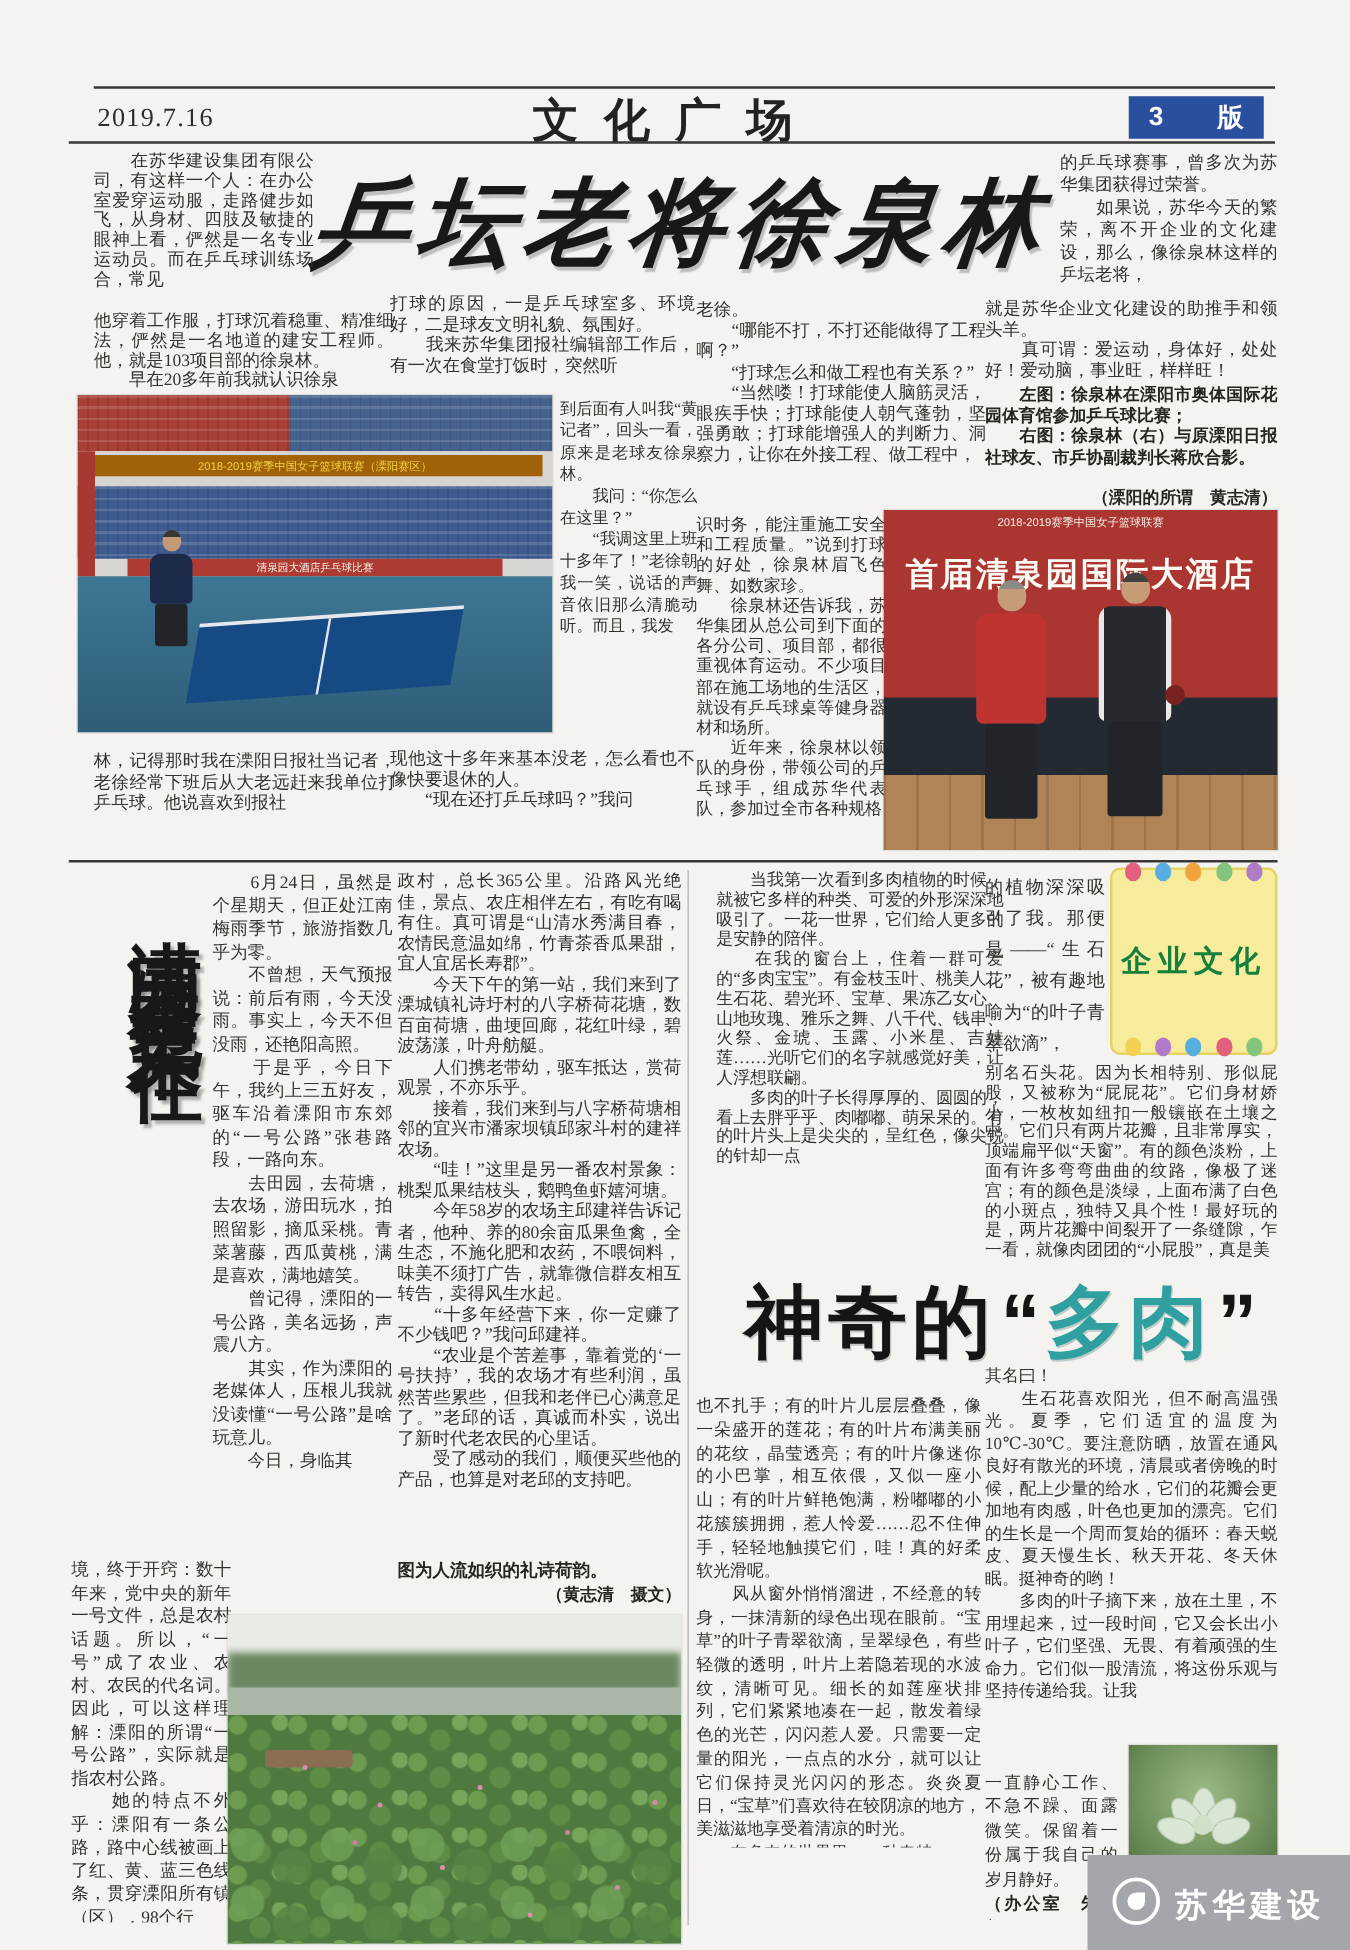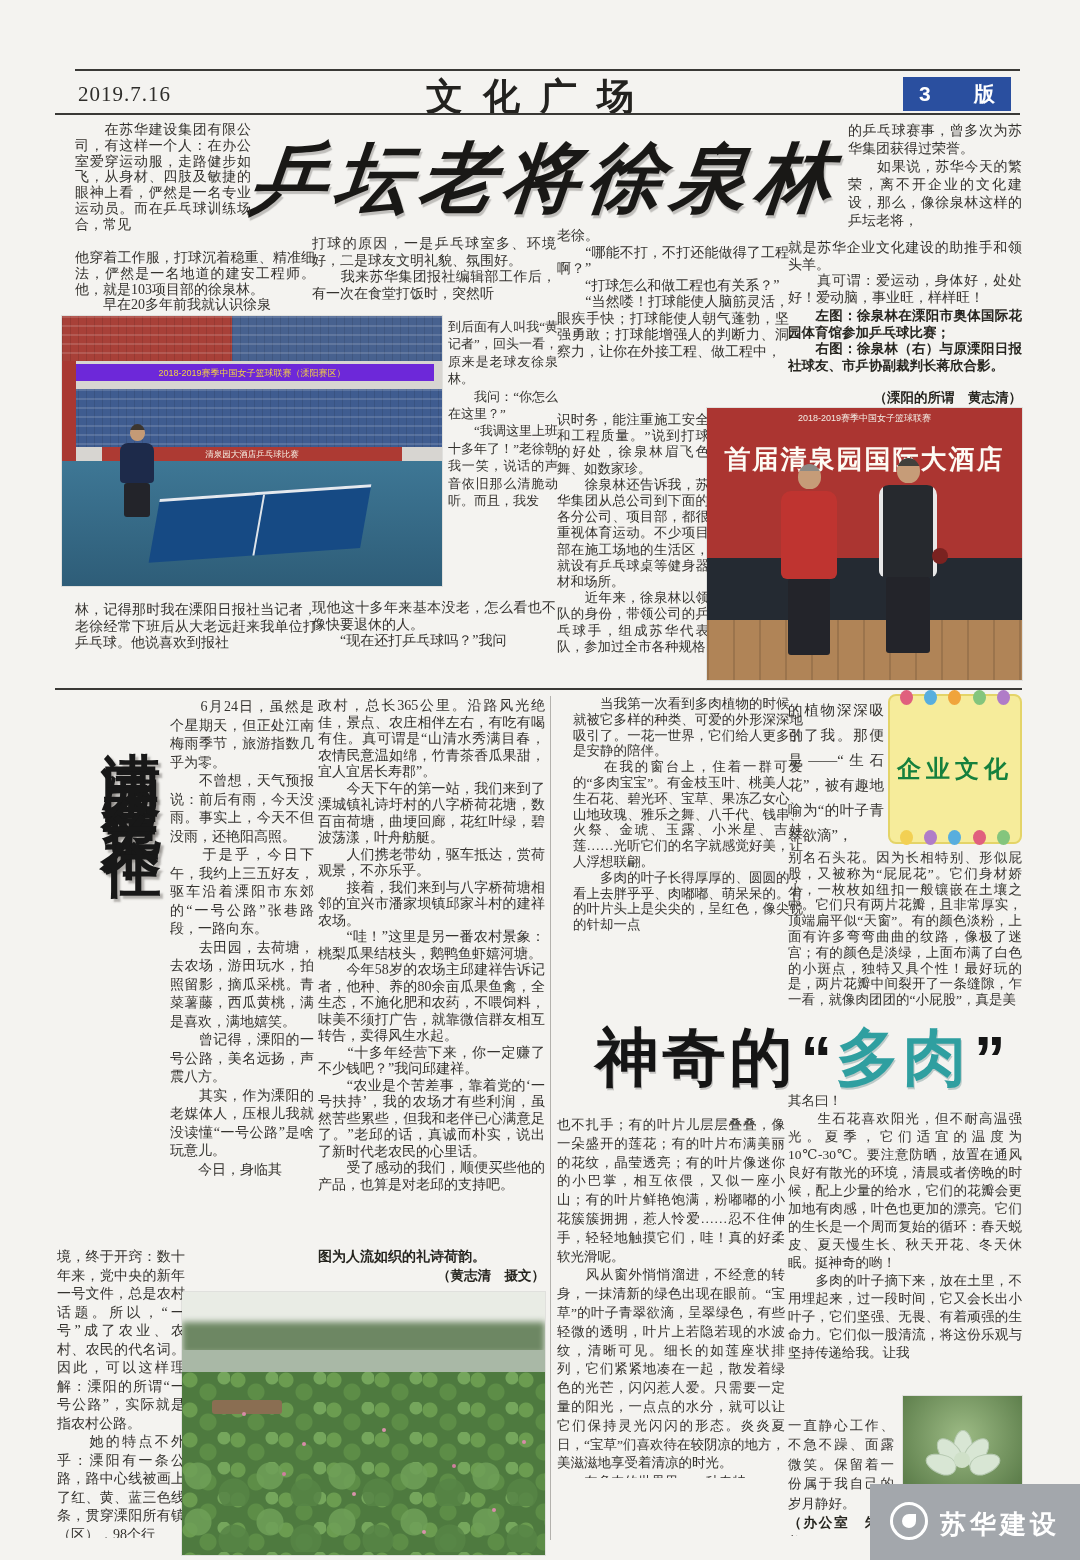--- a/index.html
+++ b/index.html
@@ -74,21 +74,21 @@
   <div class="tb" style="left:75px;top:250px;width:240px;height:66px;font-size:14px;line-height:15.8px;">他穿着工作服，打球沉着稳重、精准细法，俨然是一名地道的建安工程师。他，就是103项目部的徐泉林。
 　　早在20多年前我就认识徐泉</div>
   <div class="tb" style="left:312px;top:236px;width:244px;height:80px;">打球的原因，一是乒乓球室多、环境好，二是球友文明礼貌、氛围好。
 　　我来苏华集团报社编辑部工作后，有一次在食堂打饭时，突然听</div>
   <div class="tb" style="left:448px;top:318px;width:110px;height:278px;font-size:13px;line-height:17.4px;">到后面有人叫我“黄记者”，回头一看，原来是老球友徐泉林。
 　　我问：“你怎么在这里？”
 　　“我调这里上班十多年了！”老徐朝我一笑，说话的声音依旧那么清脆动听。而且，我发</div>
   <div class="tb" style="left:75px;top:602px;width:242px;height:54px;">林，记得那时我在溧阳日报社当记者，老徐经常下班后从大老远赶来我单位打乒乓球。他说喜欢到报社</div>
   <div class="tb" style="left:312px;top:600px;width:244px;height:54px;">现他这十多年来基本没老，怎么看也不像快要退休的人。
 　　“现在还打乒乓球吗？”我问</div>
-  <div class="tb" style="left:557px;top:228px;width:232px;height:170px;">老徐。
+  <div class="tb" style="left:557px;top:241px;width:232px;height:170px;">老徐。
 　　“哪能不打，不打还能做得了工程啊？”
 　　“打球怎么和做工程也有关系？”
 　　“当然喽！打球能使人脑筋灵活，眼疾手快；打球能使人朝气蓬勃，坚强勇敢；打球能增强人的判断力、洞察力，让你在外接工程、做工程中，</div>
   <div class="tb" style="left:557px;top:412px;width:152px;height:274px;font-size:13.5px;line-height:16.2px;">识时务，能注重施工安全和工程质量。”说到打球的好处，徐泉林眉飞色舞、如数家珍。
 　　徐泉林还告诉我，苏华集团从总公司到下面的各分公司、项目部，都很重视体育运动。不少项目部在施工场地的生活区，就设有乒乓球桌等健身器材和场所。
 　　近年来，徐泉林以领队的身份，带领公司的乒乓球手，组成苏华代表队，参加过全市各种规格</div>
   <div class="tb" style="left:848px;top:122px;width:174px;height:118px;line-height:18px;">的乒乓球赛事，曾多次为苏华集团获得过荣誉。
 　　如果说，苏华今天的繁荣，离不开企业的文化建设，那么，像徐泉林这样的乒坛老将，</div>
   <div class="tb" style="left:788px;top:240px;width:234px;height:66px;">就是苏华企业文化建设的助推手和领头羊。
 　　真可谓：爱运动，身体好，处处好！爱动脑，事业旺，样样旺！</div>
@@ -97,21 +97,21 @@
   <div class="tb credit" style="left:788px;top:390px;width:234px;height:18px;font-size:13.5px;">（溧阳的所谓　黄志清）</div>
 
   <div class="photo" style="left:62px;top:316px;width:380px;height:270px;background:#d7d5d1;">
     <div class="abs" style="left:0;top:0;width:170px;height:45px;background:#a84038;">
         <div class="seatrows"></div>
       </div>
     <div class="abs" style="left:170px;top:0;width:210px;height:45px;background:#47618f;">
         <div class="seatrows"></div>
       </div>
     <div class="abs" style="left:0;top:45px;width:380px;height:28px;background:#d7d5d1;"></div>
-    <div class="abs" style="left:8px;top:48px;width:364px;height:17px;background:#6d28d9;">
+    <div class="abs" style="left:8px;top:48px;width:364px;height:17px;background:#a16207;">
       <div class="ptext" style="top:3px;font-size:9px;color:#f3d143;">2018-2019赛季中国女子篮球联赛（溧阳赛区）</div>
     </div>
     <div class="abs" style="left:0;top:73px;width:380px;height:58px;background:#3f5c90;">
         <div class="seatrows"></div>
       </div>
     <div class="abs" style="left:40px;top:131px;width:300px;height:14px;background:#ad3a33;">
       <div class="ptext" style="top:2px;font-size:8.5px;color:#f6f0e4;">清泉园大酒店乒乓球比赛</div>
     </div>
     <div class="abs" style="left:0;top:145px;width:380px;height:125px;background:linear-gradient(180deg,#3e7795,#2e5d78);"></div>
     <div class="abs" style="left:0;top:45px;width:14px;height:100px;background:#a93832;"></div>

